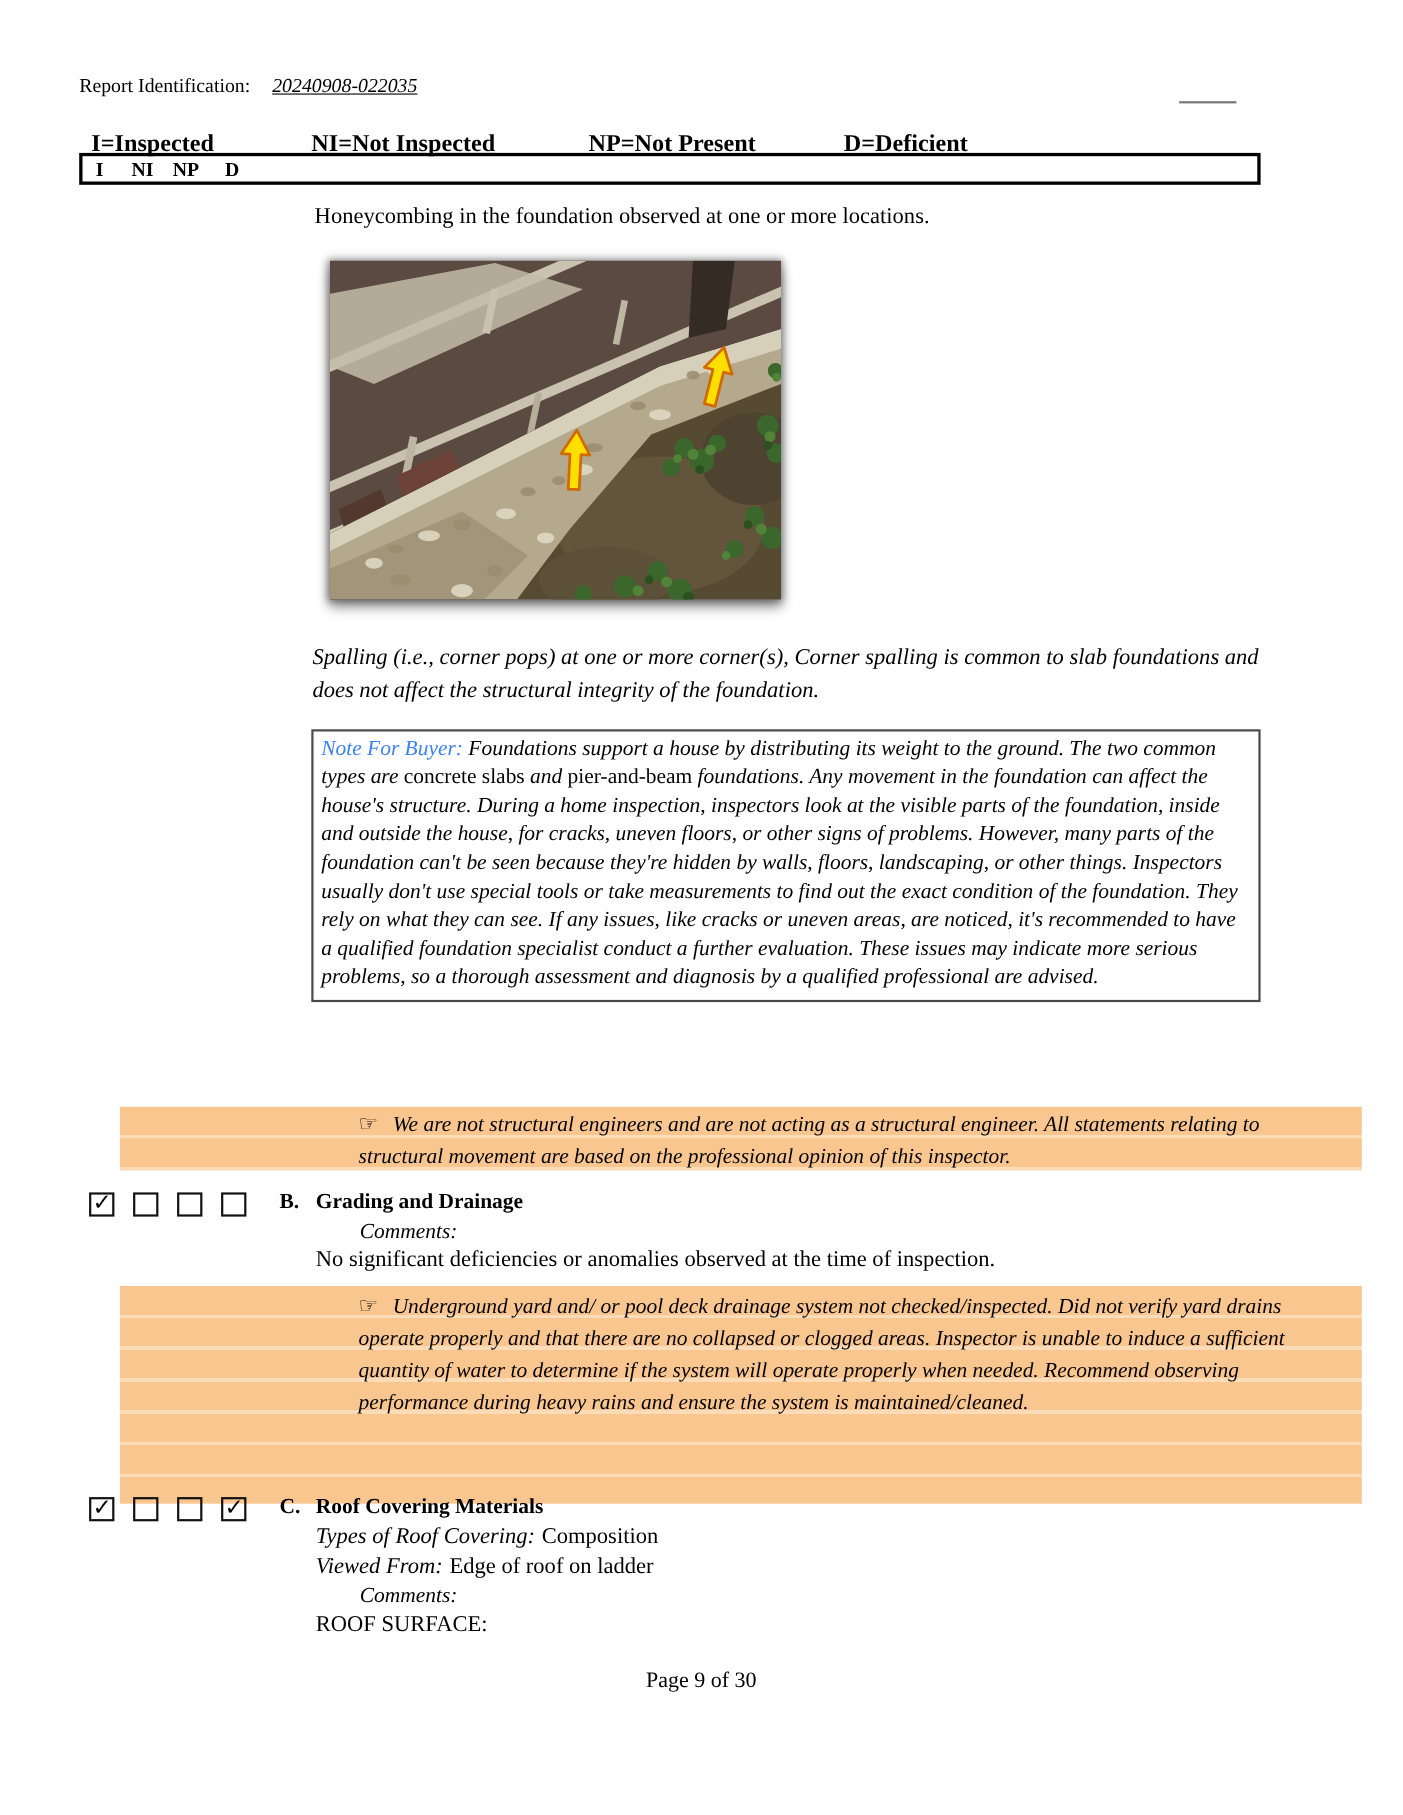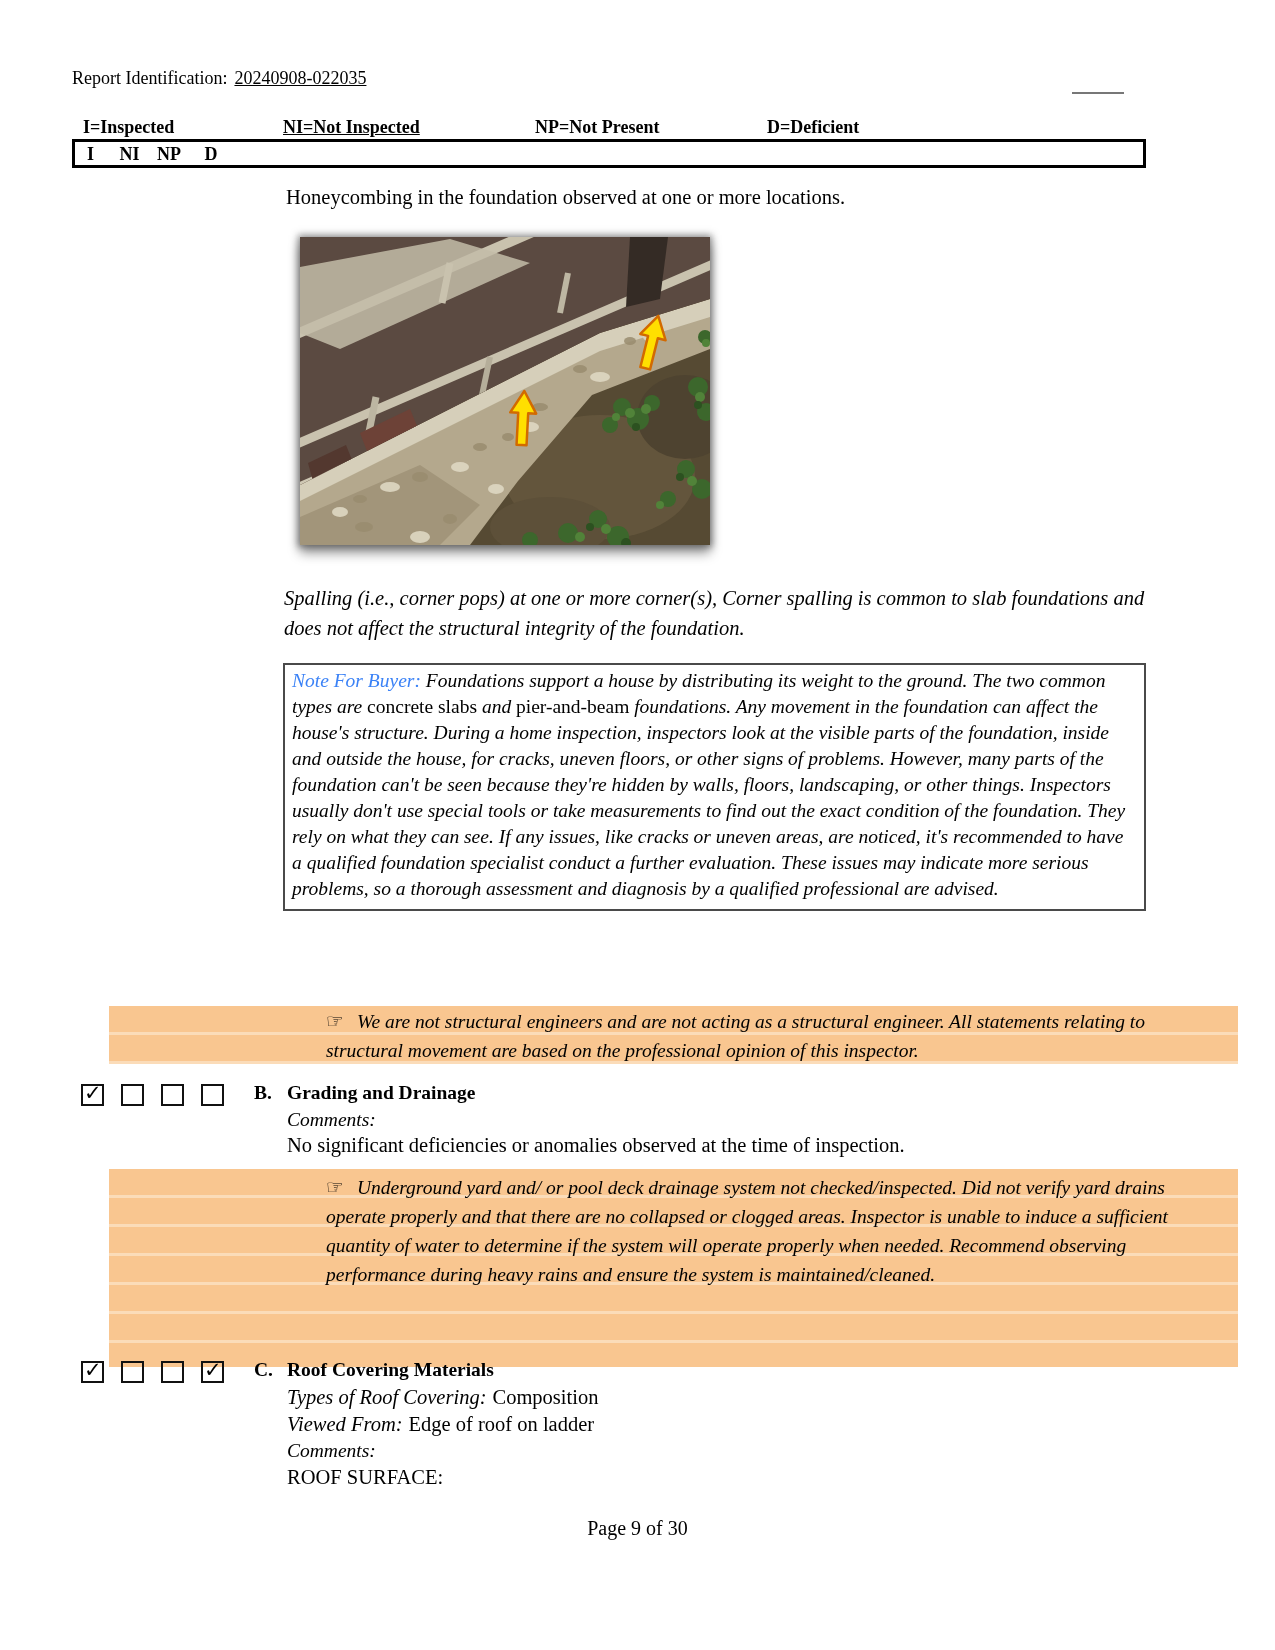--- a/index.html
+++ b/index.html
@@ -5,25 +5,25 @@
   html,body{margin:0;padding:0;}
   body{
     width:1275px;height:1650px;background:#ffffff;position:relative;
     font-family:"Liberation Serif","DejaVu Serif",serif;color:#000;
     overflow:hidden;
   }
   .abs{position:absolute;}
 
   
   .report-line{left:72px;top:68px;font-size:18px;}
-  .report-id{margin-left:7px;text-decoration:underline;}
+  .report-id{margin-left:20px;text-decoration:underline;font-style:italic;}
   .header-rule{left:1072px;top:92px;width:52px;border-top:2px solid #777;height:0;}
 
   
-  .legend-label{top:117px;font-size:18px;font-weight:bold;}
+  .legend-label{top:117px;font-size:22px;font-weight:bold;}
   .legend-box{
     left:72px;top:139px;width:1056px;height:20px;
     border:3px solid #000;padding:2px 0 1px 12px;font-size:18px;font-weight:bold;
   }
   .legend-box .col{display:inline-block;}
   .col-i{margin-right:21px;}
   .col-ni{margin-right:13px;}
   .col-np{margin-right:19px;}
 
   
@@ -62,21 +62,21 @@
 
   
   .cbrow{display:flex;gap:17px;left:81px;}
   .cb{
     width:18px;height:18px;border:2.5px solid #111;
     font-family:"DejaVu Sans",sans-serif;font-size:21px;line-height:15px;
     font-weight:bold;overflow:visible;padding-left:1px;box-sizing:content-box;
   }
   .sec-letter{font-size:19.5px;font-weight:bold;}
   .sec-title{font-size:19.5px;font-weight:bold;}
-  .comments{font-size:19.5px;font-style:italic;}
+  .comments{font-size:19.5px;font-style:italic;margin-left:40px;}
   .kv-line{font-size:20.5px;}
   .kv-line .lbl{font-style:italic;}
   .kv-line .val{margin-left:6px;}
 
   .footer{left:0;top:1517px;width:100%;text-align:center;font-size:20px;}
 </style>
 </head>
 <body>
 
 <div class="abs report-line">

